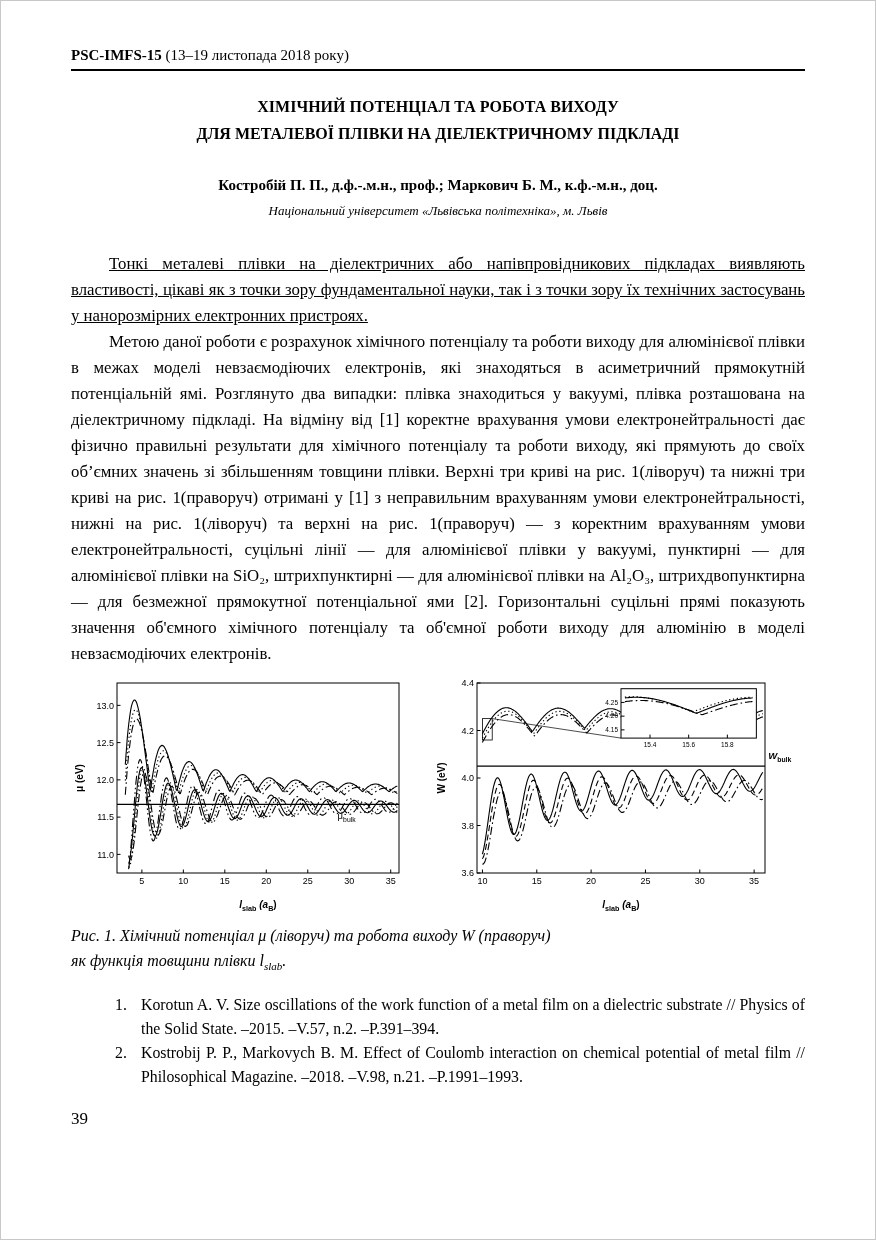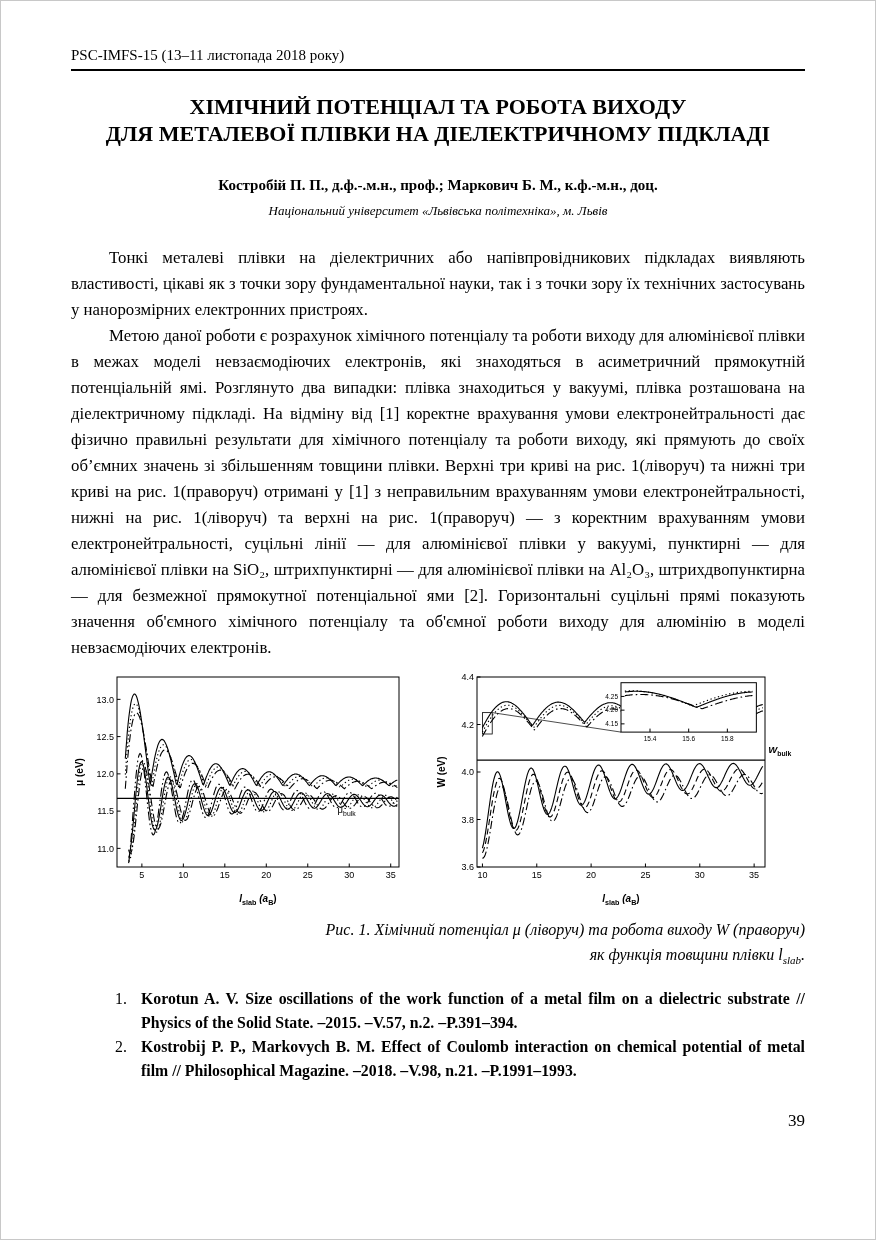--- a/index.html
+++ b/index.html
@@ -3,45 +3,45 @@
 <meta charset="utf-8">
 <style>
   html,body{margin:0;padding:0;background:#e8e8e8;}
   .page{
     position:relative; width:876px; height:1240px; box-sizing:border-box;
     margin:0 auto; background:#fff; border:1px solid #c8c8c8;
     padding:44px 70px 0 70px; overflow:hidden;
     font-family:"Liberation Serif", serif; color:#000;
   }
   .hdr{display:flex; justify-content:space-between; font-size:15px; line-height:20px;}
-  .hdr b{font-weight:normal;}
+  .hdr b{font-weight:bold;}
   .rule{height:2px; background:#000; margin-top:4px;}
-  .title{margin-top:22px; text-align:center; font-weight:bold; font-size:22px; line-height:27px;}
+  .title{margin-top:22px; text-align:center; font-weight:bold; font-size:16px; line-height:27px;}
   .authors{margin-top:26px; text-align:center; font-weight:bold; font-size:15px; line-height:24px;}
   .affil{margin-top:2px; text-align:center; font-style:italic; font-size:13px; line-height:24px;}
   .body-par{margin:0; margin-top:0; font-size:16.8px; line-height:26px; text-align:justify; text-indent:38px;}
-  .body-par.first{margin-top:22px;}
+  .body-par.first{margin-top:28px;text-decoration:underline;}
   figure{margin:8px 0 0 0; padding:0;}
   .charts{display:flex; justify-content:center; align-items:flex-end; gap:22px;}
-  figcaption{margin-top:10px; text-align:right; font-style:italic; font-size:16px; line-height:25px;}
+  figcaption{margin-top:10px; text-align:left; font-style:italic; font-size:16px; line-height:25px;}
   figcaption sub{font-size:11px;}
   .refs{margin-top:14px; padding-left:44px; font-size:15.8px; line-height:24px;}
   .ref{display:flex;}
   .ref .num{width:26px; flex:0 0 26px;}
-  .ref .txt{flex:1; text-align:justify;font-weight:bold;}
-  .pageno{margin-top:28px; text-align:right; font-size:17px;}
+  .ref .txt{flex:1; text-align:justify;}
+  .pageno{margin-top:20px; text-align:left; font-size:17px;}
   svg{display:block;}
 </style>
 </head>
 <body>
 
 <div class="page">
 
   <div class="hdr">
-    <span><b>PSC-IMFS-15</b><span> (13–11 листопада 2018 року)</span></span>
+    <span><b>PSC-IMFS-15</b><span> (13–19 листопада 2018 року)</span></span>
   </div>
   <div class="rule"></div>
 
   <div class="title">
     <div>ХІМІЧНИЙ ПОТЕНЦІАЛ ТА РОБОТА ВИХОДУ</div>
     <div>ДЛЯ МЕТАЛЕВОЇ ПЛІВКИ НА ДІЕЛЕКТРИЧНОМУ ПІДКЛАДІ</div>
   </div>
 
   <div class="authors">Костробій П. П., д.ф.-.м.н., проф.; Маркович Б. М., к.ф.-м.н., доц.</div>
   <div class="affil">Національний університет «Львівська політехніка», м. Львів</div>

